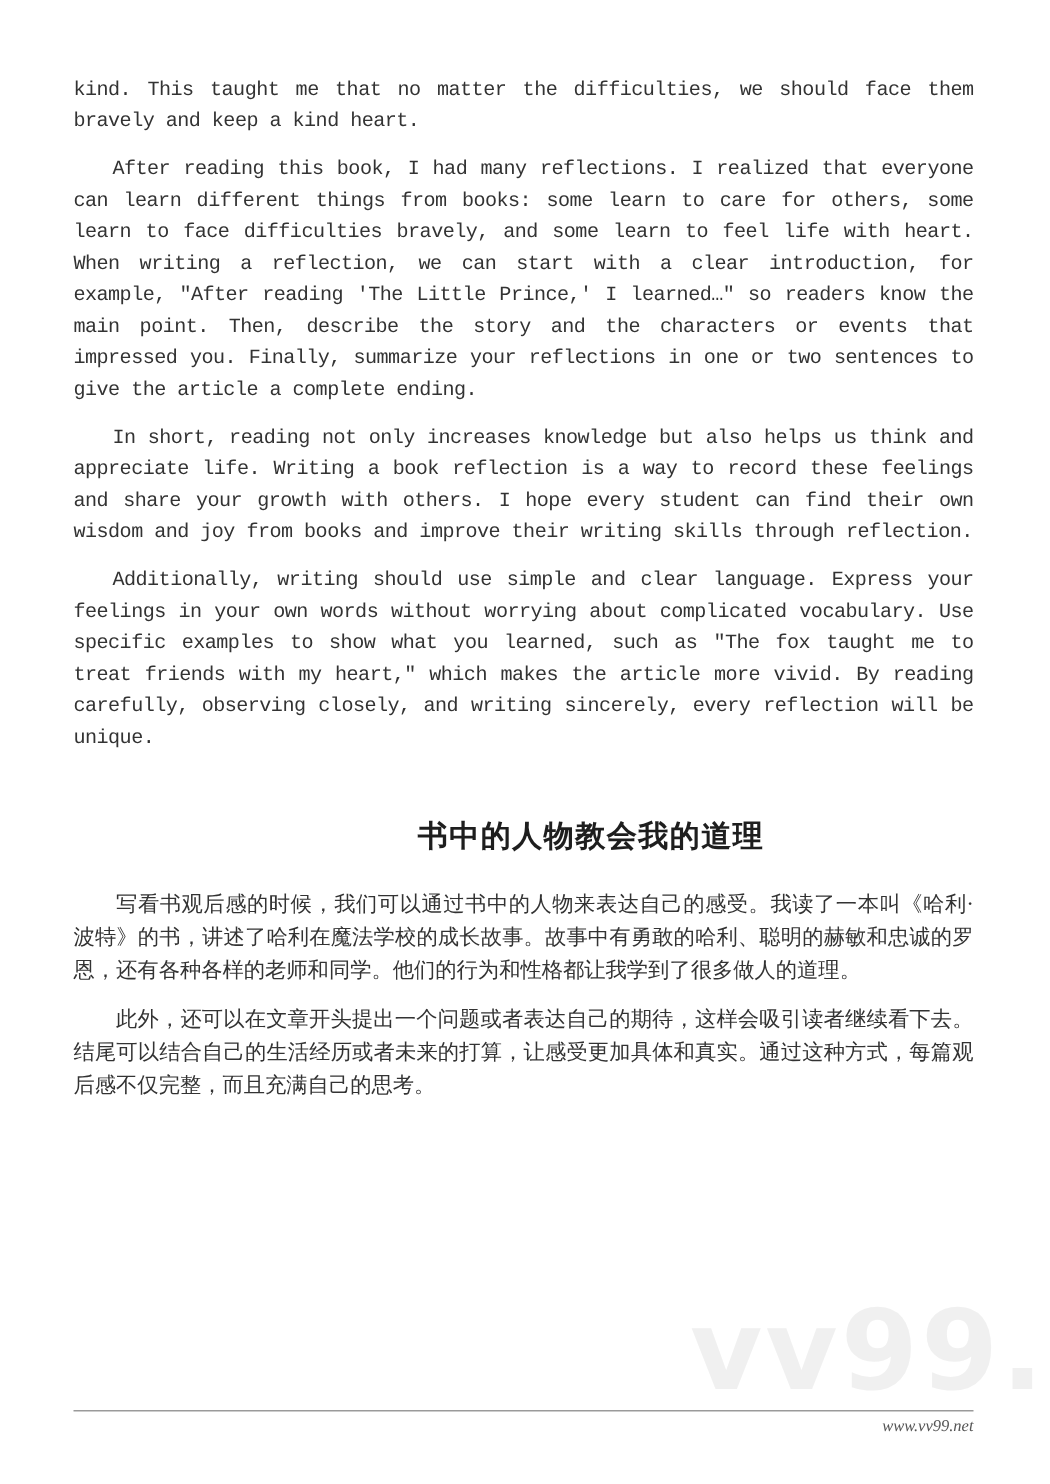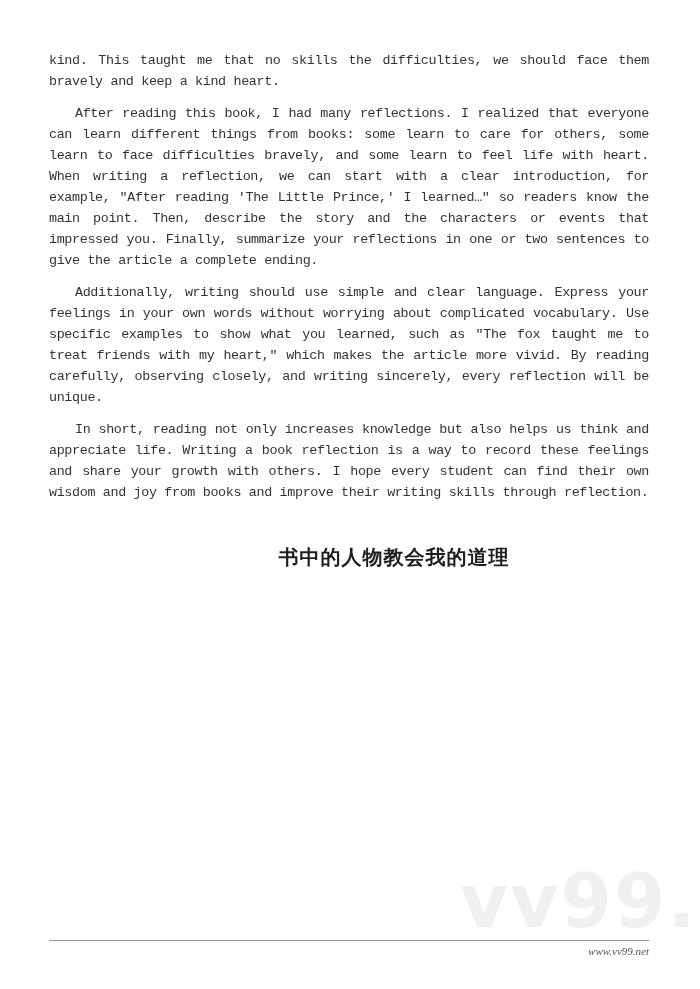--- a/index.html
+++ b/index.html
@@ -14,28 +14,30 @@
   .watermark { position: absolute; left: 460px; top: 858px; font-family: "DejaVu Sans", sans-serif; font-weight: bold; font-size: 74px; color: rgba(200,200,200,0.28); letter-spacing: 2px; pointer-events: none; }
   .rule { position: absolute; left: 49px; width: 600px; top: 940px; height: 0; border-top: 1px solid #9a9a9a; }
   .footer { position: absolute; right: 51px; top: 945px; font-family: Liberation Serif, serif; font-style: italic; font-size: 11px; color: #555; }
 </style>
 </head>
 <body>
 
 <div class="page">
 
   <div class="en" style="top:50px;">
-    <p class="cont">kind. This taught me that no skills the difficulties, we should face them bravely and keep a kind heart.</p>
+    <p class="cont">kind. This taught me that no matter the difficulties, we should face them bravely and keep a kind heart.</p>
     <p>After reading this book, I had many reflections. I realized that everyone can learn different things from books: some learn to care for others, some learn to face difficulties bravely, and some learn to feel life with heart. When writing a reflection, we can start with a clear introduction, for example, "After reading 'The Little Prince,' I learned…" so readers know the main point. Then, describe the story and the characters or events that impressed you. Finally, summarize your reflections in one or two sentences to give the article a complete ending.</p>
+    <p>In short, reading not only increases knowledge but also helps us think and appreciate life. Writing a book reflection is a way to record these feelings and share your growth with others. I hope every student can find their own wisdom and joy from books and improve their writing skills through reflection.</p>
     <p>Additionally, writing should use simple and clear language. Express your feelings in your own words without worrying about complicated vocabulary. Use specific examples to show what you learned, such as "The fox taught me to treat friends with my heart," which makes the article more vivid. By reading carefully, observing closely, and writing sincerely, every reflection will be unique.</p>
-    <p>In short, reading not only increases knowledge but also helps us think and appreciate life. Writing a book reflection is a way to record these feelings and share your growth with others. I hope every student can find their own wisdom and joy from books and improve their writing skills through reflection.</p>
   </div>
 
   <div class="title">书中的人物教会我的道理</div>
 
   <div class="zh">
+    <p>写看书观后感的时候，我们可以通过书中的人物来表达自己的感受。我读了一本叫《哈利·波特》的书，讲述了哈利在魔法学校的成长故事。故事中有勇敢的哈利、聪明的赫敏和忠诚的罗恩，还有各种各样的老师和同学。他们的行为和性格都让我学到了很多做人的道理。</p>
+    <p>此外，还可以在文章开头提出一个问题或者表达自己的期待，这样会吸引读者继续看下去。结尾可以结合自己的生活经历或者未来的打算，让感受更加具体和真实。通过这种方式，每篇观后感不仅完整，而且充满自己的思考。</p>
   </div>
 
   <div class="watermark">vv99.net</div>
 
   <div class="rule"></div>
   <div class="footer">www.vv99.net</div>
 </div>
 
 </body></html>

